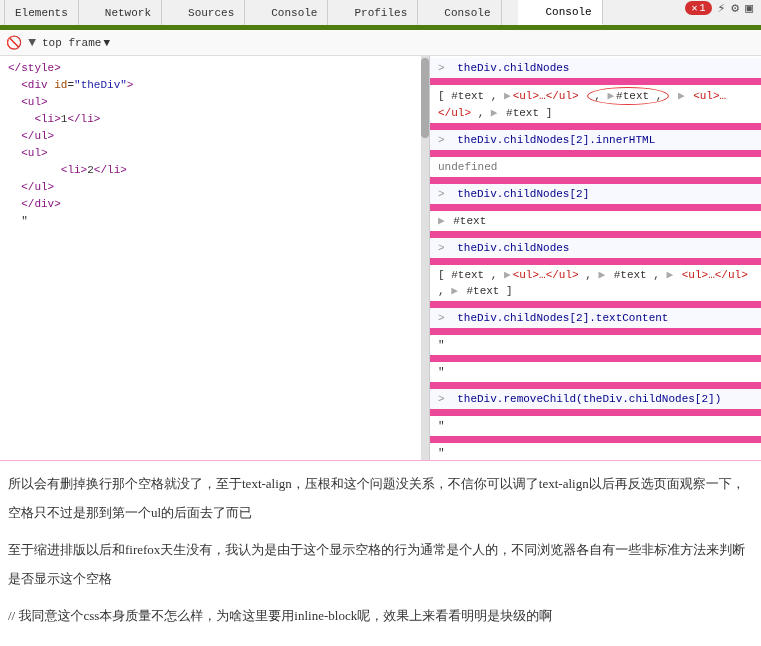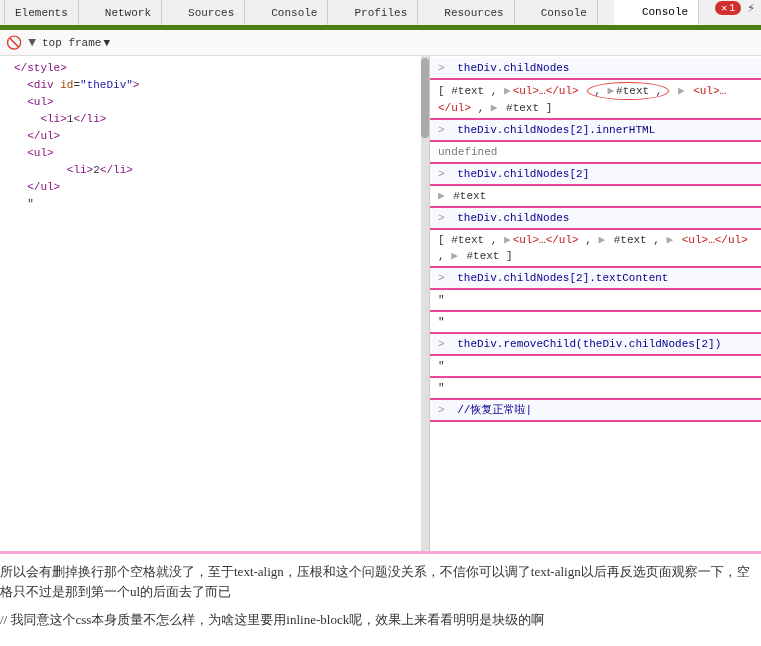--- a/index.html
+++ b/index.html
@@ -112,21 +112,21 @@
       border-right: 1px solid #ccc;
       overflow: hidden;
       display: flex;
       flex-direction: column;
       position: relative;
     }
     .code-content {
       flex: 1;
       overflow-y: auto;
       overflow-x: auto;
-      padding: 4px 6px;
+      padding: 4px 0;
       font-size: 11px;
       line-height: 17px;
       color: #333;
       font-family: 'Courier New', monospace;
     }
     .code-line {
       padding: 0 8px;
       white-space: nowrap;
     }
     .code-line .tag { color: #881280; }
@@ -160,21 +160,21 @@
       font-family: 'Courier New', monospace;
       font-size: 11px;
     }
     .console-content {
       flex: 1;
       overflow-y: auto;
       padding: 2px 0;
     }
     .console-entry {
       padding: 2px 8px;
-      border-bottom: 2px solid #ec4899;
+      border-bottom: 7px solid #ec4899;
       line-height: 16px;
     }
     .console-entry.command {
       background: #f8f8ff;
     }
     .console-entry.result {
       background: #fff;
     }
     .console-entry.command::before {
       content: '>';
@@ -194,25 +194,25 @@
       border-radius: 50%;
       padding: 0px 6px;
       margin: 0 2px;
       color: #333;
       text-align: center;
     }
 
     
     .bottom-text-area {
       background: #fff;
-      border-top: 3px solid #f9a8d4;
-      padding: 8px 0;
+      border-top: 1px solid #f9a8d4;
+      padding: 8px 8px;
       font-family: SimSun, '宋体', serif;
       font-size: 13px;
-      line-height: 20px;
+      line-height: 29px;
       color: #333;
       flex-shrink: 0;
       max-height: 200px;
       overflow-y: auto;
     }
     .bottom-para {
       margin-bottom: 8px;
     }
     .bottom-code-comment {
       color: #333;
@@ -225,21 +225,20 @@
   </style>
 </head>
 <body>
 
 <div class="devtools-toolbar">
   <div class="toolbar-tab">Elements</div>
   <div class="toolbar-tab">Network</div>
   <div class="toolbar-tab">Sources</div>
   <div class="toolbar-tab">Console</div>
   <div class="toolbar-tab">Profiles</div>
-  <div class="toolbar-tab">Resources</div>
   <div class="toolbar-tab">Console</div>
   <div class="toolbar-tab console-tab active">Console</div>
   <div class="toolbar-right">
     <div class="error-badge">
       <span>✕</span>
       <span>1</span>
     </div>
     <span class="toolbar-icon">⚡</span>
     <span class="toolbar-icon">⚙</span>
     <span class="toolbar-icon">▣</span>
@@ -260,20 +259,21 @@
   <div class="code-panel">
     <div class="code-content">
       <div class="code-line"><span class="tag">&lt;/style&gt;</span></div>
       <div class="code-line">&nbsp;&nbsp;<span class="tag">&lt;div</span> <span class="attr-name">id</span>=<span class="attr-value">"theDiv"</span><span class="tag">&gt;</span></div>
       <div class="code-line">&nbsp;&nbsp;<span class="tag">&lt;ul&gt;</span></div>
       <div class="code-line">&nbsp;&nbsp;&nbsp;&nbsp;<span class="tag">&lt;li&gt;</span>1<span class="tag">&lt;/li&gt;</span></div>
       <div class="code-line">&nbsp;&nbsp;<span class="tag">&lt;/ul&gt;</span></div>
       <div class="code-line">&nbsp;&nbsp;<span class="tag">&lt;ul&gt;</span></div>
       <div class="code-line">&nbsp;&nbsp;&nbsp;&nbsp;&nbsp;&nbsp;&nbsp;&nbsp;<span class="tag">&lt;li&gt;</span>2<span class="tag">&lt;/li&gt;</span></div>
       <div class="code-line">&nbsp;&nbsp;<span class="tag">&lt;/ul&gt;</span></div>
+      <div class="code-line">&nbsp;&nbsp;<span class="tag">&lt;/div&gt;</span></div>
       <div class="code-line">&nbsp;&nbsp;"</div>
     </div>
     <div class="scrollbar-right">
       <div class="scrollbar-thumb"></div>
     </div>
   </div>
 
   <div class="console-panel">
     <div class="console-content">
 
@@ -352,14 +352,15 @@
 
       <div class="console-entry command">
         <span class="console-prompt-color">//恢复正常啦|</span>
       </div>
     </div>
   </div>
 </div>
 
 <div class="bottom-text-area">
   <div class="bottom-para">所以会有删掉换行那个空格就没了，至于text-align，压根和这个问题没关系，不信你可以调了text-align以后再反选页面观察一下，空格只不过是那到第一个ul的后面去了而已</div>
+  <div class="bottom-para">至于缩进排版以后和firefox天生没有，我认为是由于这个显示空格的行为通常是个人的，不同浏览器各自有一些非标准方法来判断是否显示这个空格</div>
   <div class="bottom-para bottom-code-comment">// 我同意这个css本身质量不怎么样，为啥这里要用inline-block呢，效果上来看看明明是块级的啊</div>
 </div>
 
 </body></html>

